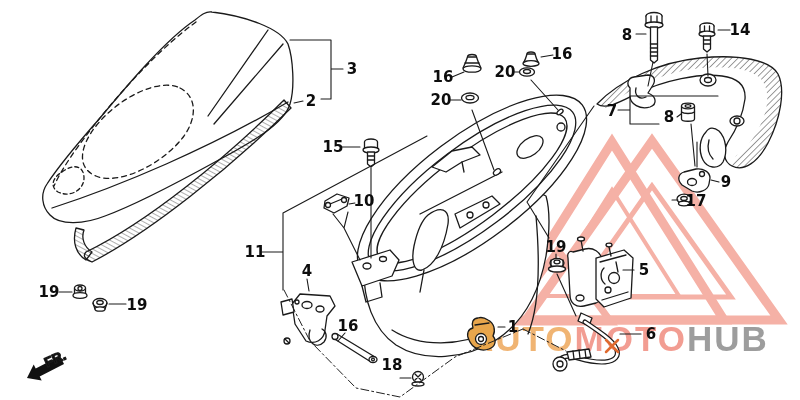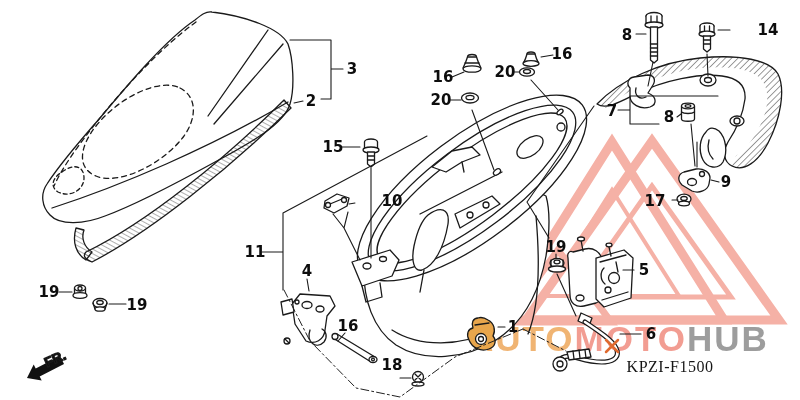--- a/index.html
+++ b/index.html
@@ -283,34 +283,33 @@
 </svg>
 
 <div style="position:absolute;left:0;top:0;width:800px;height:400px;">
       <span class="part-label" style="left: 352px; top: 69px;">3</span>
       <span class="part-label" style="left: 311px; top: 101px;">2</span>
       <span class="part-label" style="left: 443px; top: 77px;">16</span>
       <span class="part-label" style="left: 441px; top: 100px;">20</span>
       <span class="part-label" style="left: 505px; top: 72px;">20</span>
       <span class="part-label" style="left: 562px; top: 54px;">16</span>
       <span class="part-label" style="left: 627px; top: 35px;">8</span>
-      <span class="part-label" style="left: 740px; top: 30px; margin-left: 28px;">14</span>
+      <span class="part-label" style="left: 740px; top: 30px;">14</span>
       <span class="part-label" style="left: 333px; top: 147px;">15</span>
-      <span class="part-label" style="left: 364px; top: 201px; margin-left: 28px;">10</span>
+      <span class="part-label" style="left: 364px; top: 201px;">10</span>
       <span class="part-label" style="left: 612px; top: 111px;">7</span>
       <span class="part-label" style="left: 669px; top: 117px;">8</span>
       <span class="part-label" style="left: 726px; top: 182px;">9</span>
-      <span class="part-label" style="left: 655px; top: 201px;">17</span>
+      <span class="part-label" style="left: 696px; top: 201px;">17</span>
       <span class="part-label" style="left: 255px; top: 252px;">11</span>
       <span class="part-label" style="left: 307px; top: 271px;">4</span>
       <span class="part-label" style="left: 49px; top: 292px;">19</span>
       <span class="part-label" style="left: 137px; top: 305px;">19</span>
       <span class="part-label" style="left: 556px; top: 247px;">19</span>
       <span class="part-label" style="left: 644px; top: 270px;">5</span>
       <span class="part-label" style="left: 348px; top: 326px;">16</span>
       <span class="part-label" style="left: 513px; top: 327px;">1</span>
       <span class="part-label" style="left: 651px; top: 334px;">6</span>
       <span class="part-label" style="left: 392px; top: 365px;">18</span>
     </div>
 
-<div class="diagram-code">KPZI-F1500</div>
 
 </div>
 
 </body></html>

